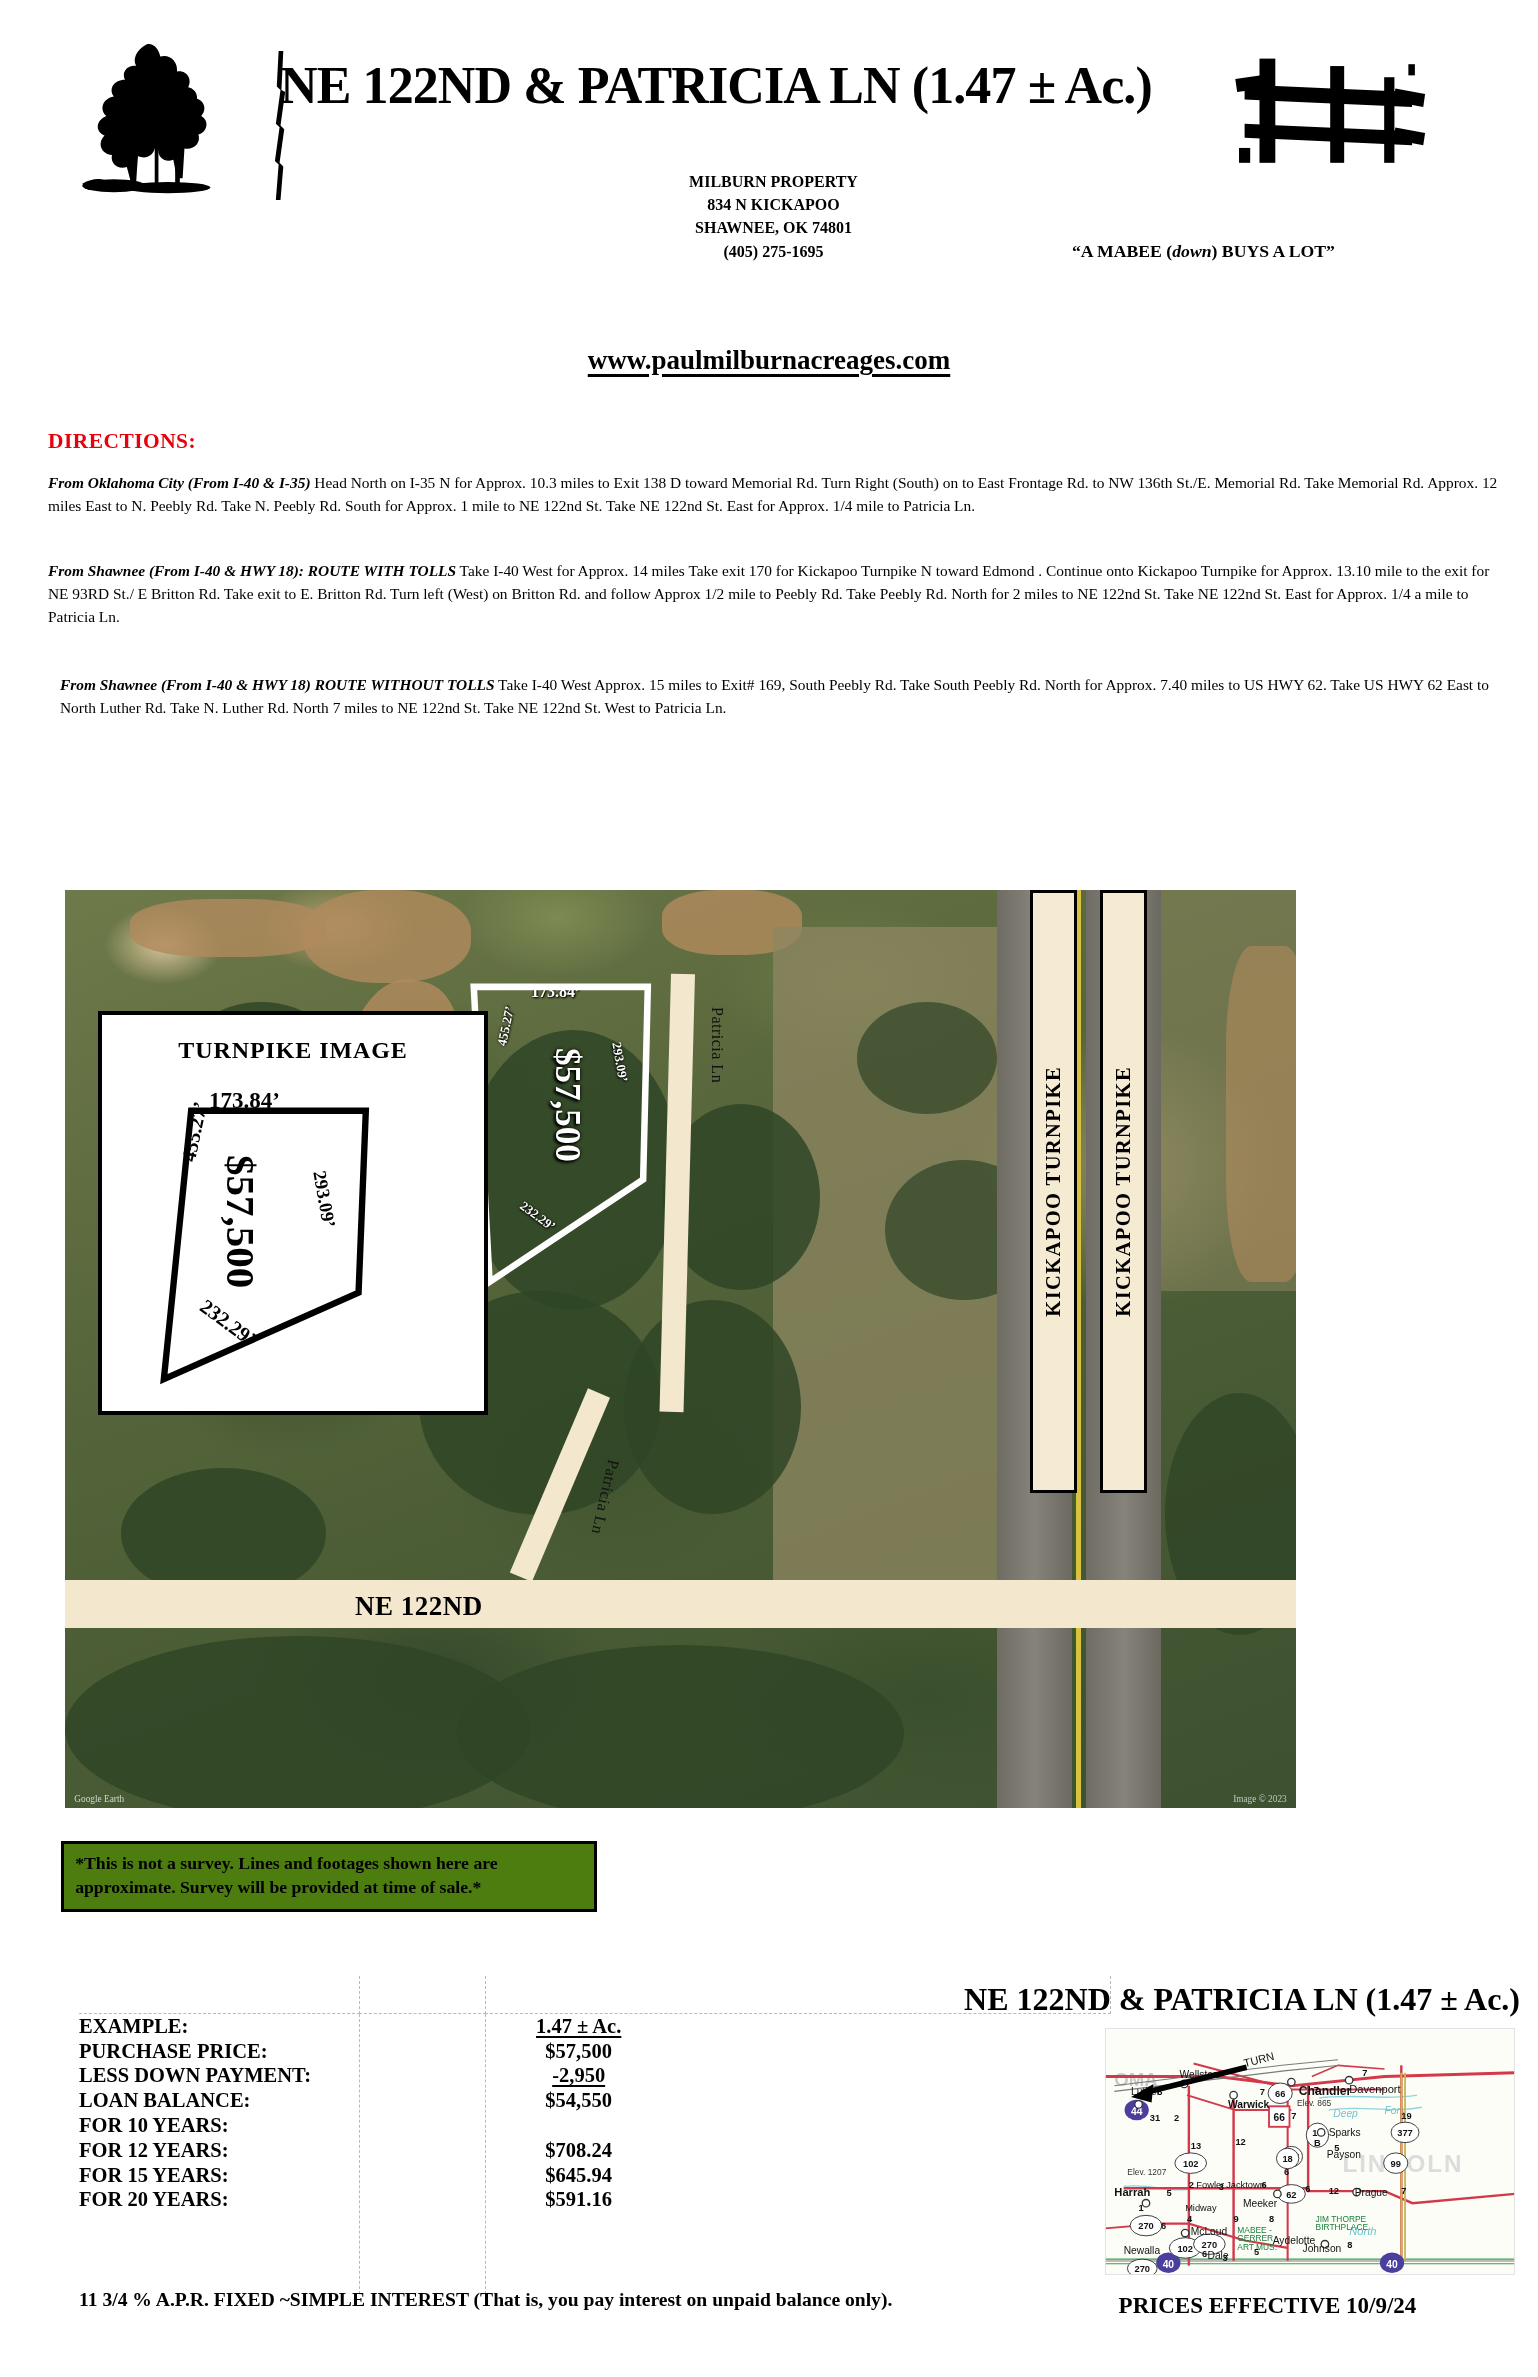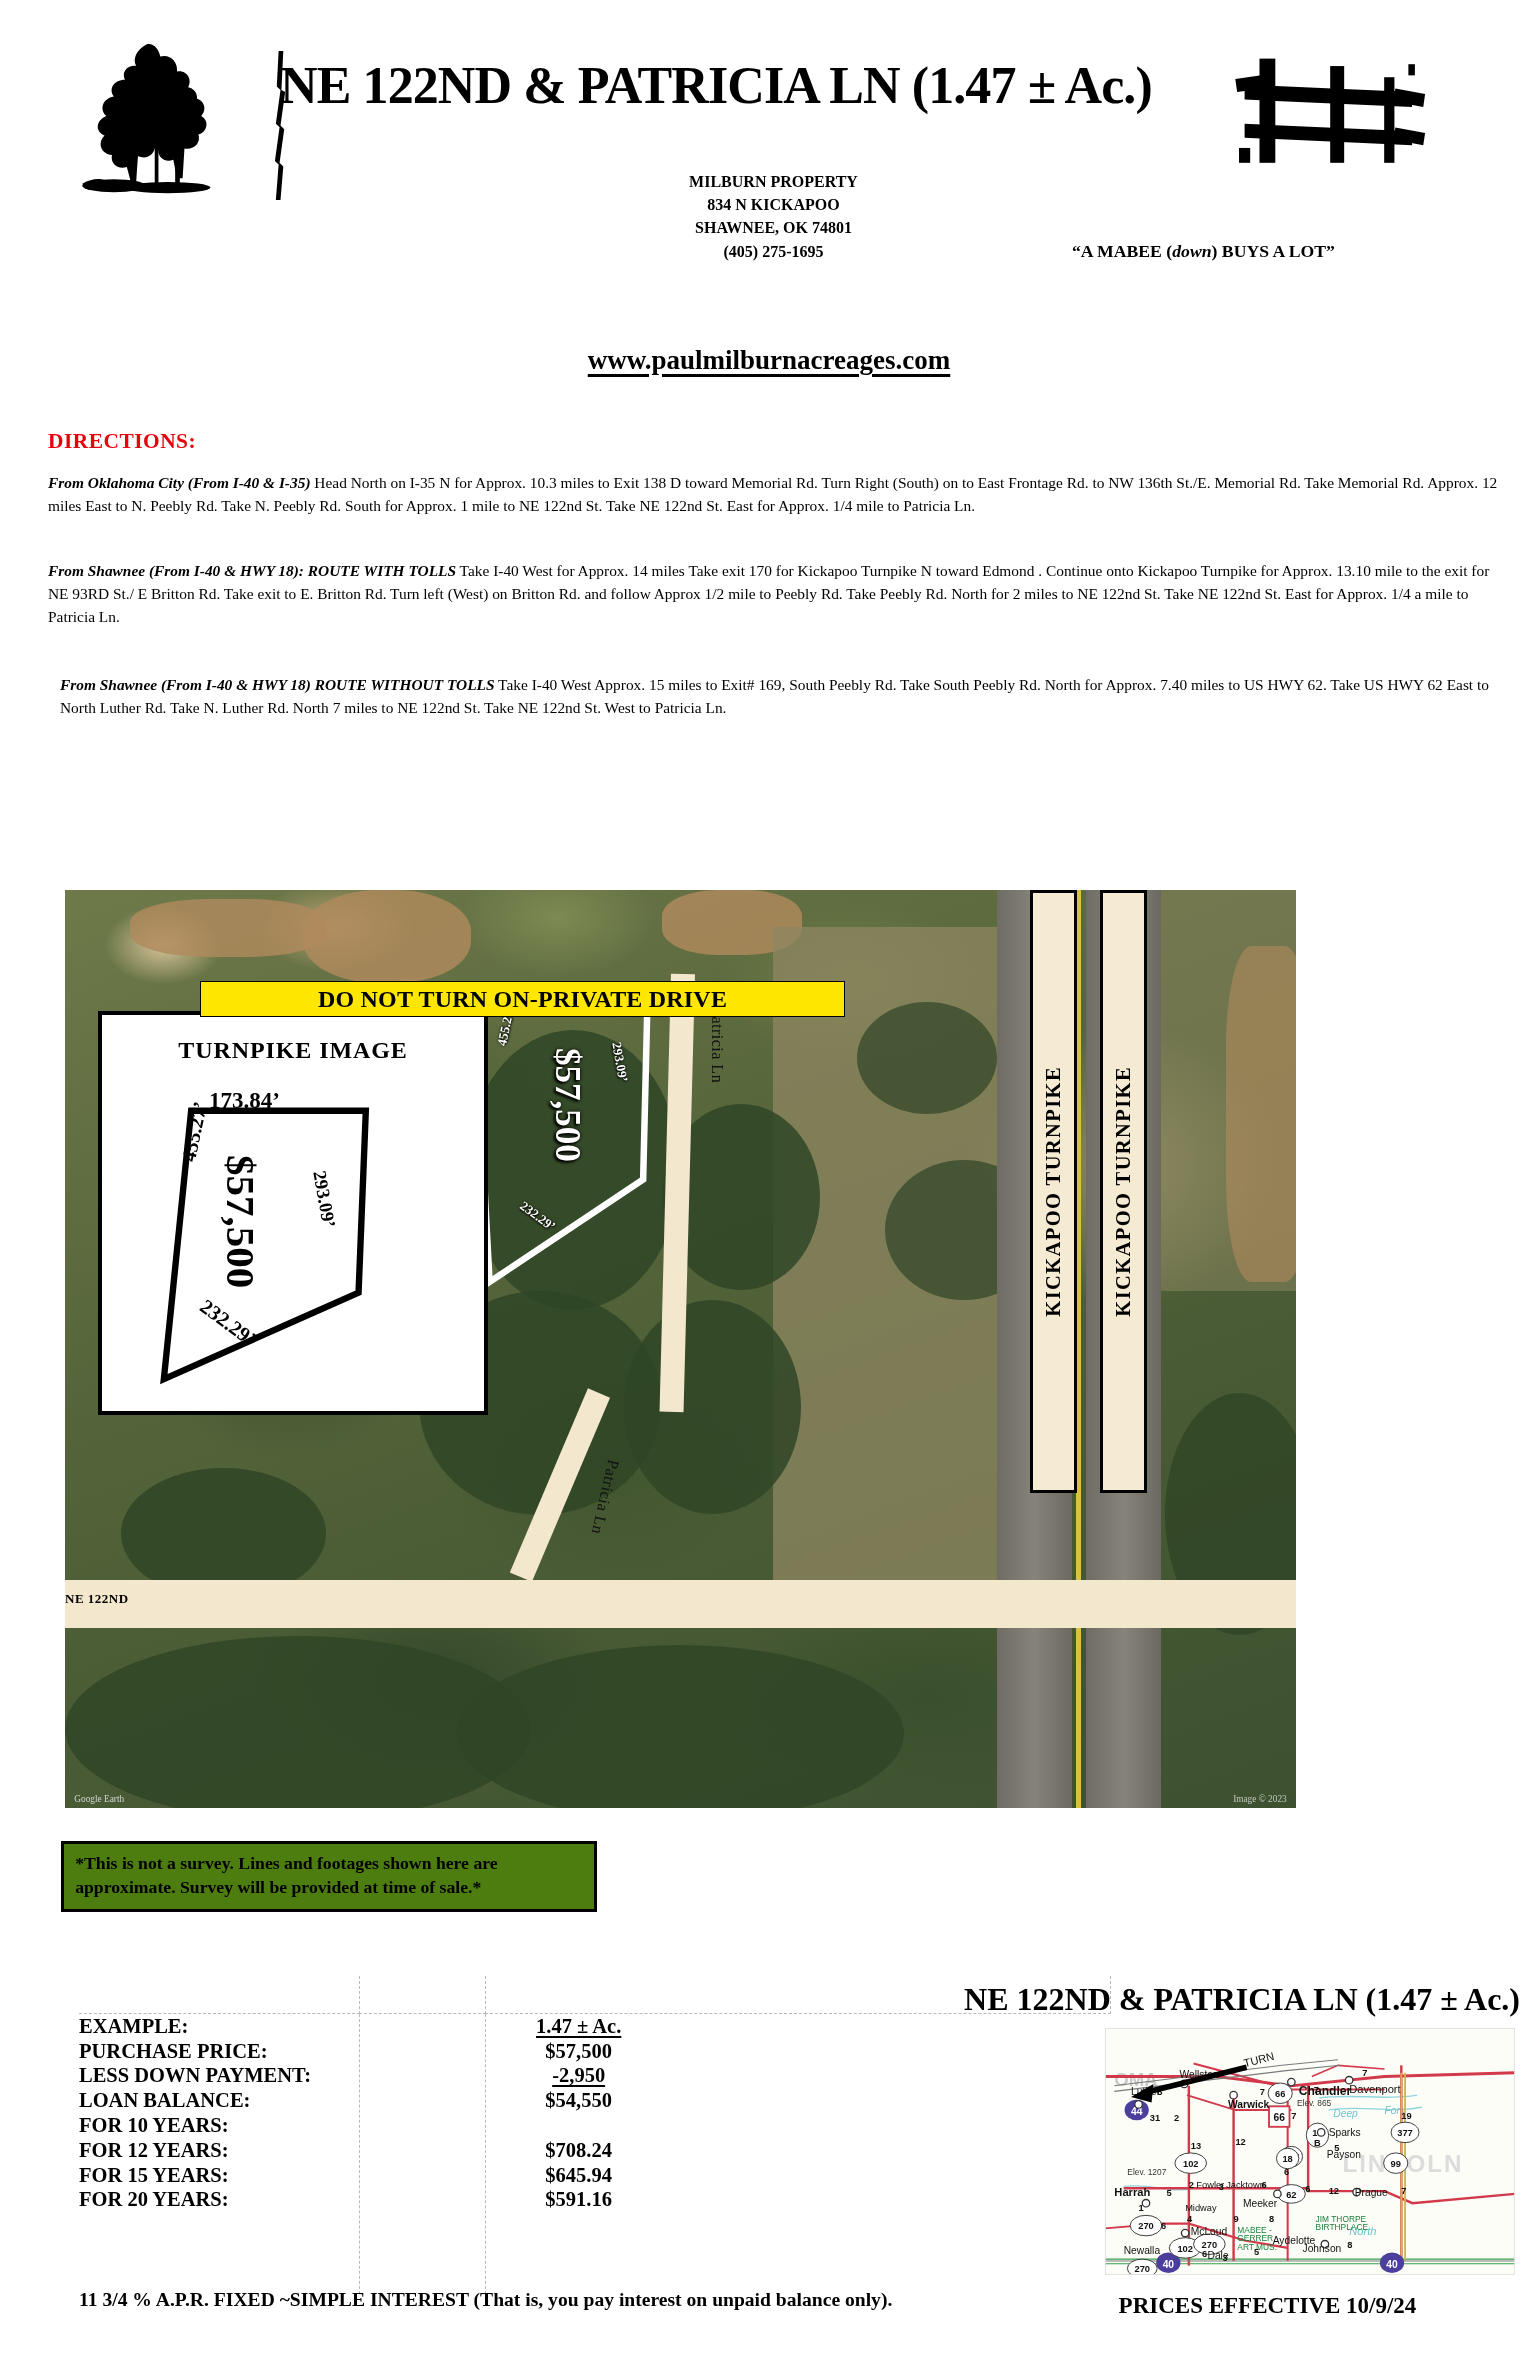--- a/index.html
+++ b/index.html
@@ -88,22 +88,22 @@
     background:linear-gradient(90deg,#6f6d63 0%,#85837a 50%,#6b6960 100%);
   }
   .ylane{position:absolute;top:0;height:100%;width:4.7px;background:#d9c23d;}
 
   
   .road-122{
     position:absolute;left:0;top:690px;width:100%;height:48px;
     background:#f3e7ce;
   }
   .road-122-label{
-    position:absolute;left:0;top:701px;width:708px;text-align:left;
-    font-size:13px;font-weight:bold;letter-spacing:0.5px;
+    position:absolute;left:0;top:701px;width:708px;text-align:center;
+    font-size:27px;font-weight:bold;letter-spacing:0.5px;
   }
 
   
   .patricia-a{
     position:absolute;left:606px;top:84px;width:24px;height:438px;
     background:#f3e7ce;transform:rotate(1.5deg);transform-origin:top center;
   }
   .patricia-b{
     position:absolute;left:522px;top:503px;width:24px;height:200px;
     background:#f3e7ce;transform:rotate(23deg);transform-origin:top center;
@@ -344,23 +344,20 @@
       <svg viewBox="0 0 260 330" width="242" height="308" aria-hidden="true">
         <polygon points="18,8 205,8 200,215 35,325" fill="none" stroke="#ffffff" stroke-width="7"></polygon>
       </svg>
     </div>
     <div class="lbl p-top">173.84’</div>
     <div class="lbl p-left">455.27’</div>
     <div class="lbl p-right">293.09’</div>
     <div class="lbl p-bot">232.29’</div>
     <div class="lbl p-price">$57,500</div>
 
-    <div class="no-turn">
-      <span>DO NOT TURN ON-PRIVATE DRIVE</span>
-    </div>
 
     <div class="inset">
       <div class="inset-title">TURNPIKE IMAGE</div>
       <svg viewBox="0 0 410 425" width="373" height="387" style="position:absolute;left:0;top:0;" aria-hidden="true">
         <polygon points="98,105 290,105 282,305 68,400" fill="none" stroke="#000" stroke-width="7"></polygon>
       </svg>
       <div class="lbl i-top">173.84’</div>
       <div class="lbl i-left">455.27’</div>
       <div class="lbl i-right">293.09’</div>
       <div class="lbl i-bot">232.29’</div>

